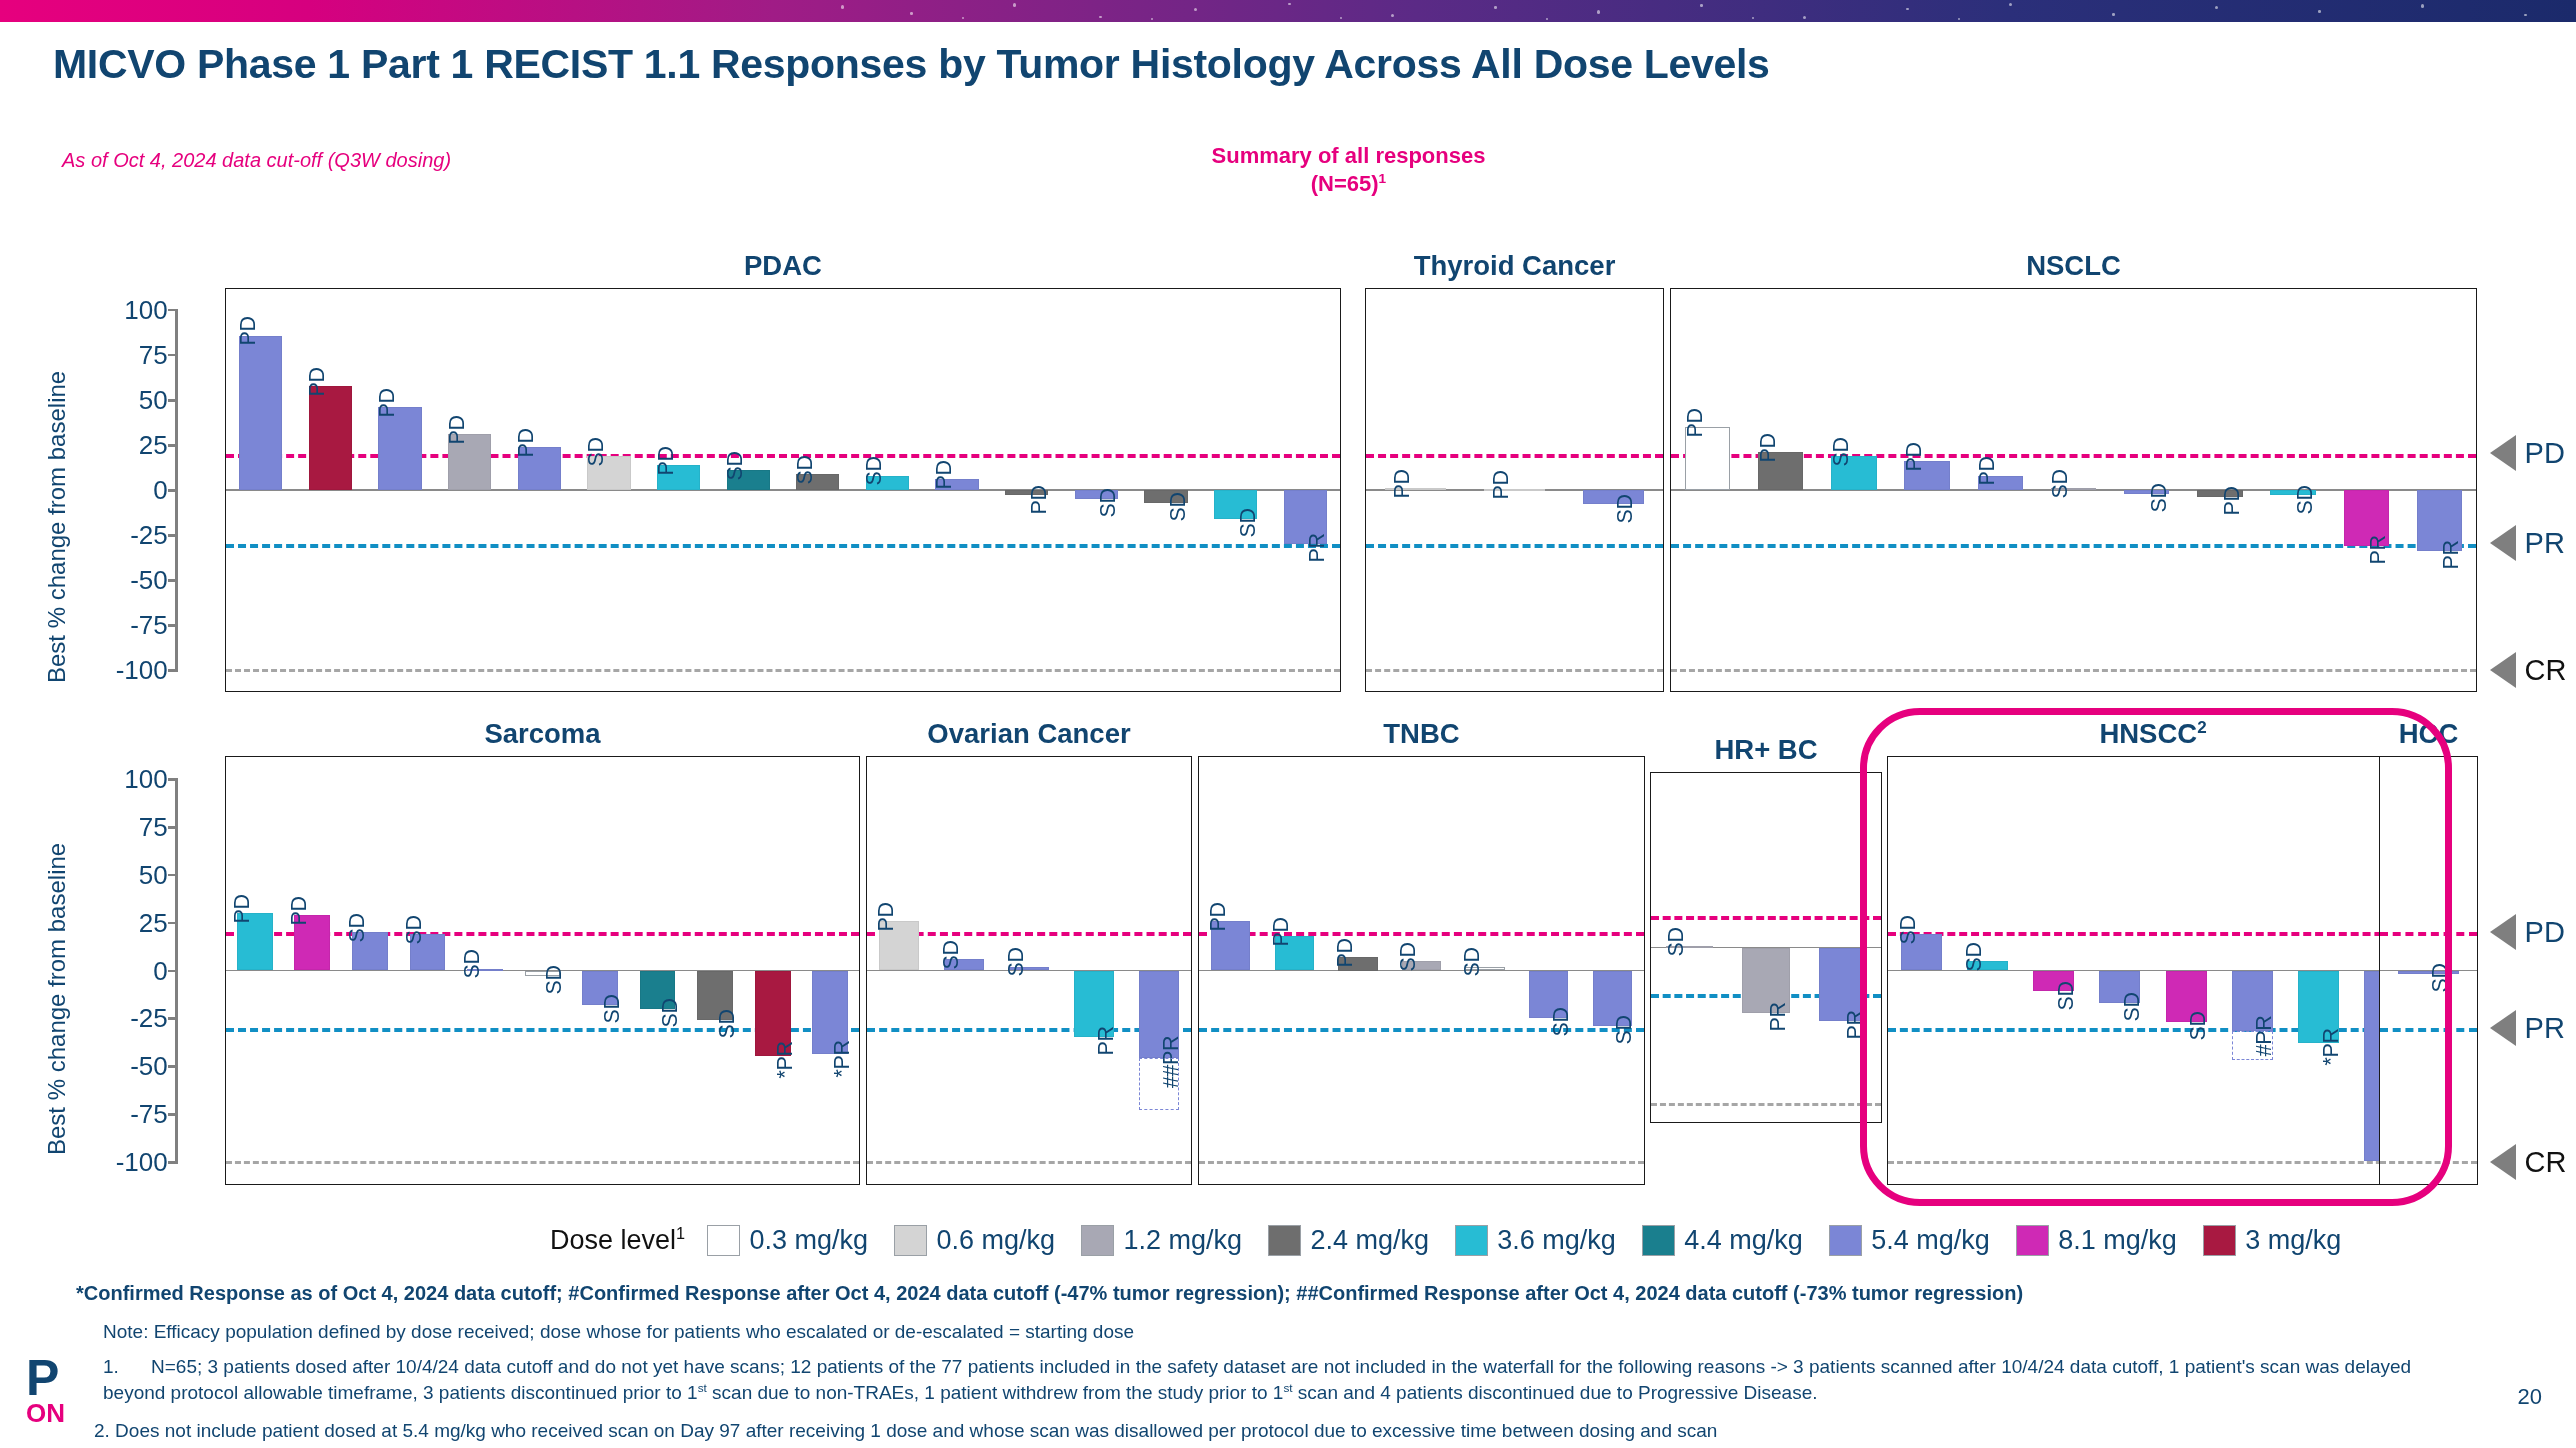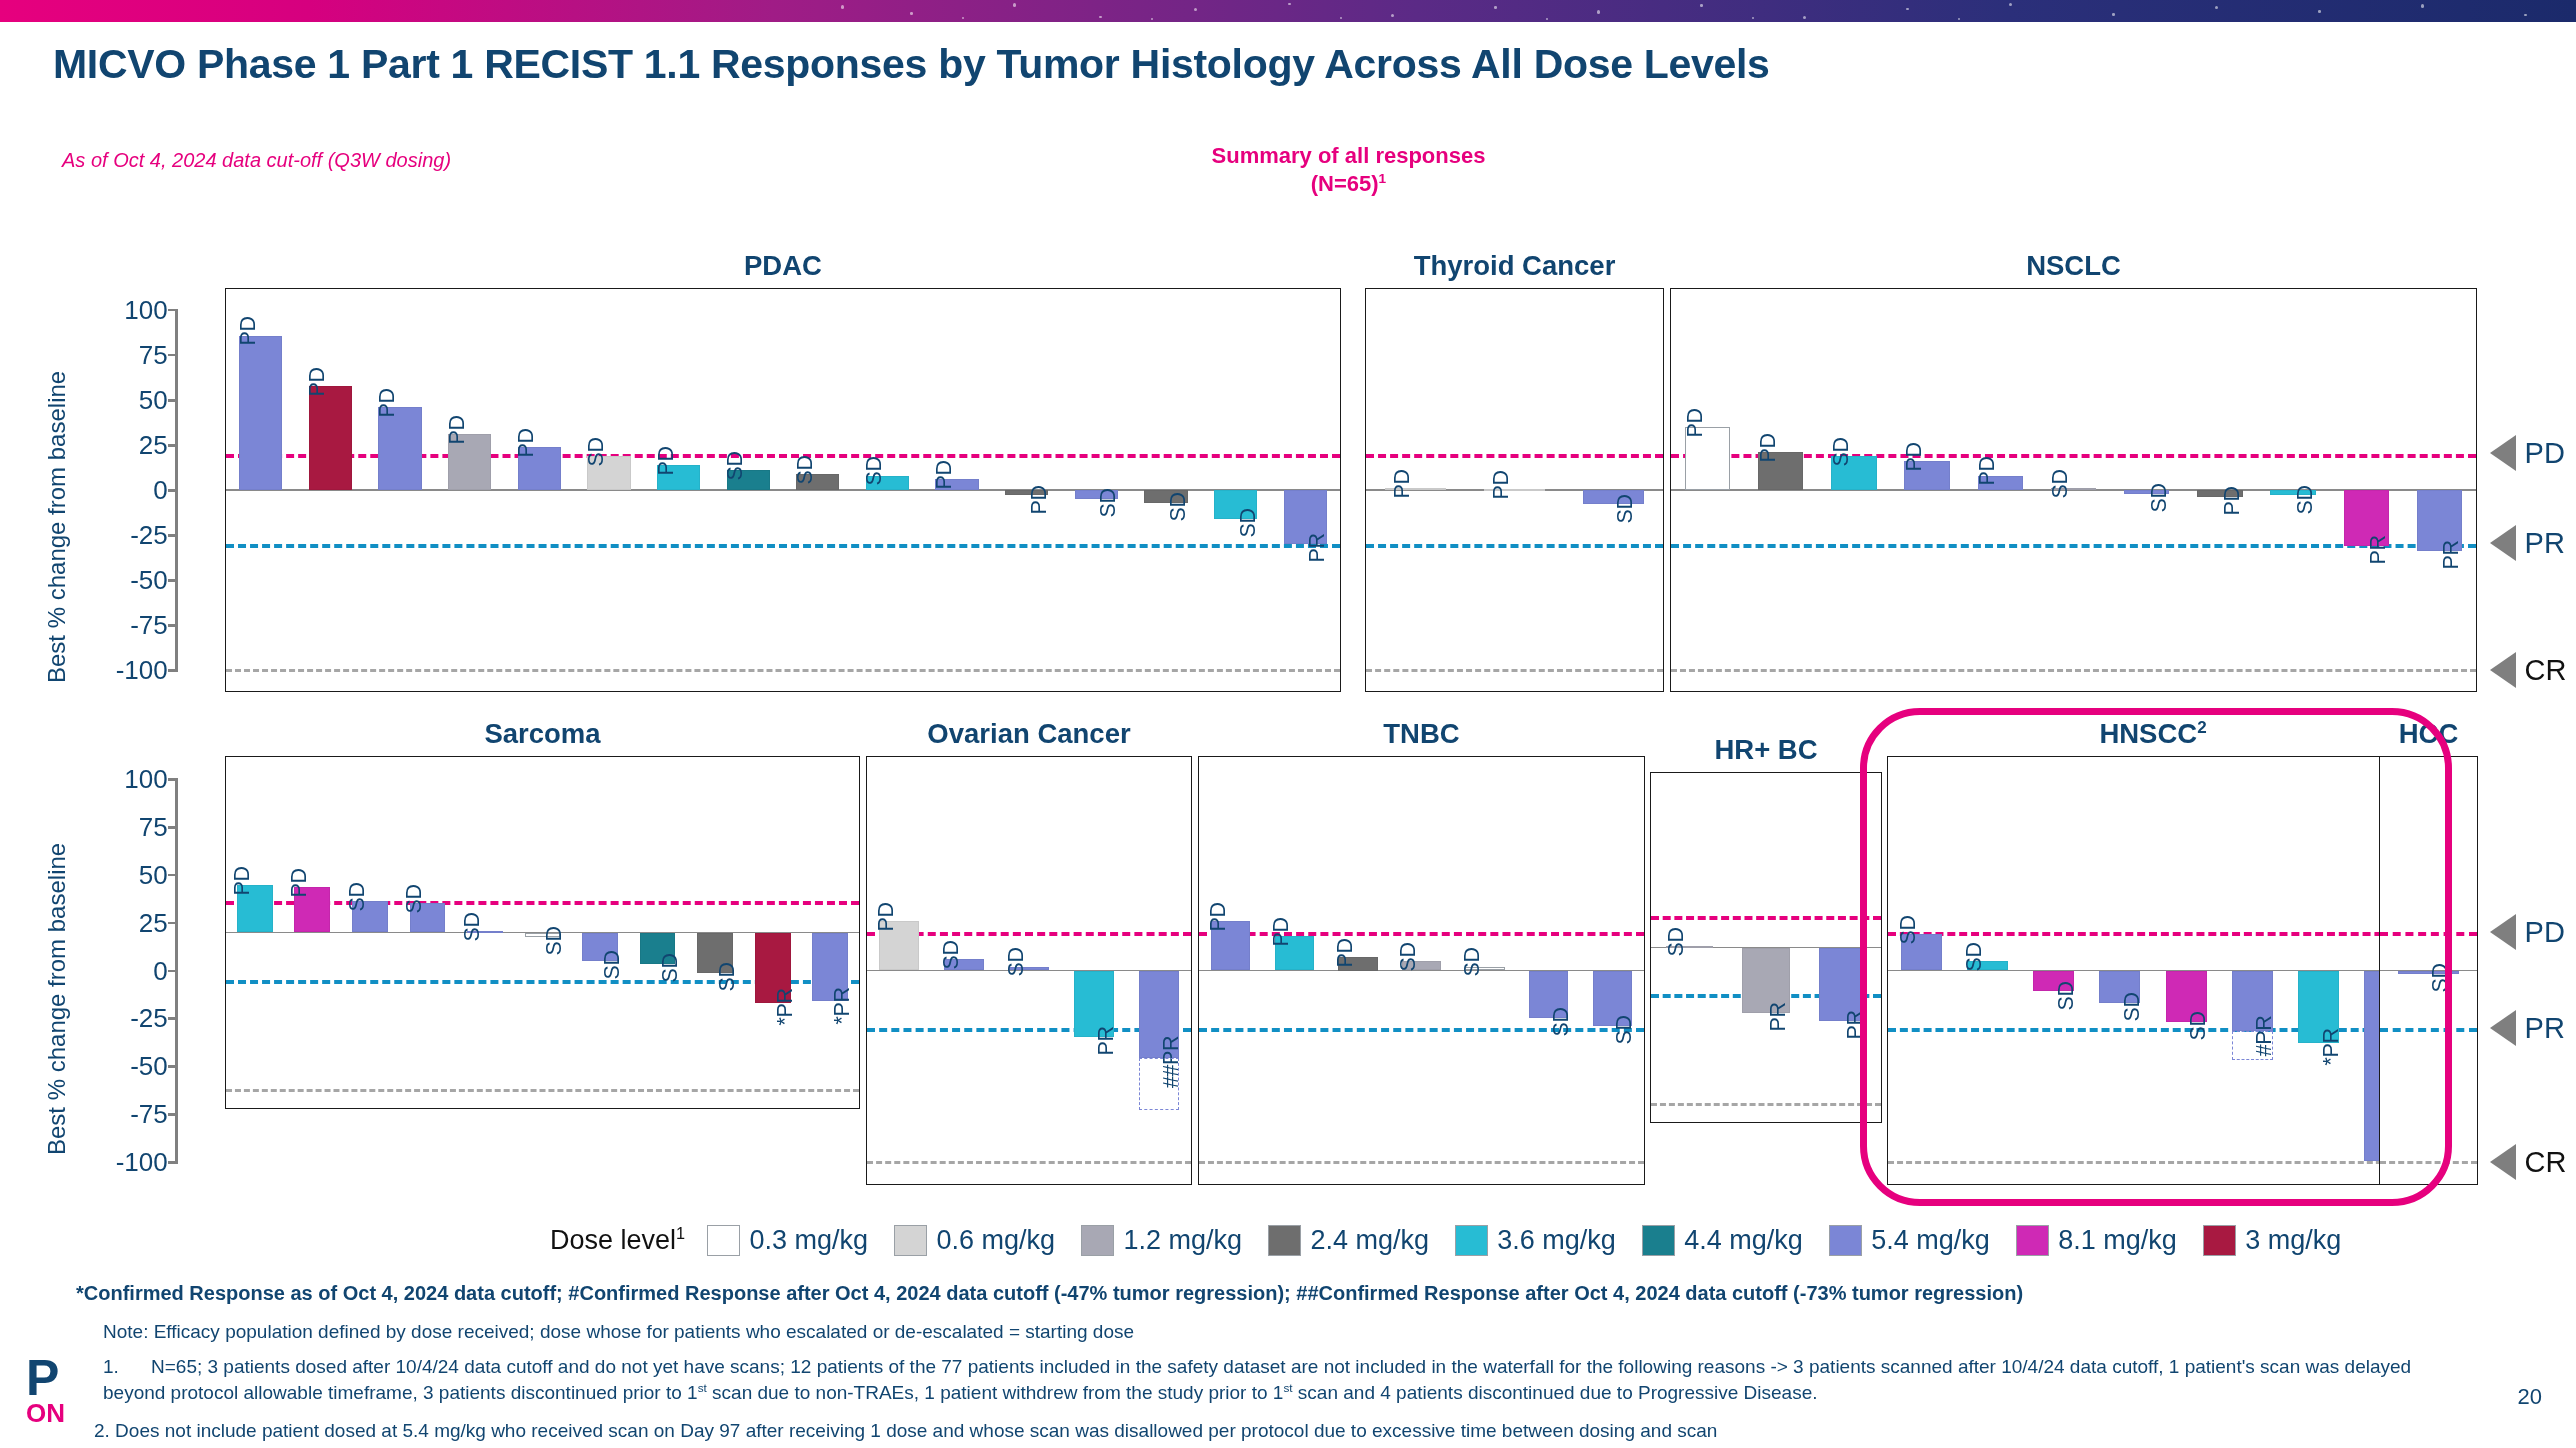--- a/index.html
+++ b/index.html
@@ -307,21 +307,21 @@
           <div class="blabel" style="transform: translateX(-50%) rotate(-90deg); transform-origin: 50% 0%; top: 100%; margin-top: 5.2px; left: 50%;">SD</div>
         </div>
         <div class="bar down" title="PR -31% (6.6 mg/kg)" style="left: 83.5455%; width: 5.63636%; top: 50%; height: 13.8393%; background: rgb(207, 41, 181); border: 0.9px solid rgba(0, 0, 0, 0.05);">
           <div class="blabel" style="transform: translateX(-50%) rotate(-90deg); transform-origin: 50% 0%; top: 100%; margin-top: 5.2px; left: 50%;">PR</div>
         </div>
         <div class="bar down" title="PR -34% (5.4 mg/kg)" style="left: 92.6364%; width: 5.63636%; top: 50%; height: 15.1786%; background: rgb(123, 134, 214); border: 0.9px solid rgba(0, 0, 0, 0.05);">
           <div class="blabel" style="transform: translateX(-50%) rotate(-90deg); transform-origin: 50% 0%; top: 100%; margin-top: 5.2px; left: 50%;">PR</div>
         </div>
       </div>
     </div>
-    <div class="panel" style="left: 225px; top: 756px; width: 635px; height: 353px;">
+    <div class="panel" style="left: 225px; top: 756px; width: 635px; height: 429px;">
       <div class="ptitle">Sarcoma</div>
       <div class="plotarea">
         <div class="zeroline" style="top: calc(50% - 0.9px);"></div>
         <div class="refline pd" style="top: 41.0714%;"></div>
         <div class="refline pr" style="top: 63.3929%;"></div>
         <div class="refline cr" style="top: 94.6429%;"></div>
         <div class="bar up" title="PD 30% (3.6 mg/kg)" style="left: 1.72727%; width: 5.63636%; top: 36.6071%; height: 13.3929%; background: rgb(39, 188, 212); border: 0.9px solid rgba(0, 0, 0, 0.05);">
           <div class="blabel" style="transform: translateX(-50%) rotate(-90deg); transform-origin: 50% 100%; bottom: 100%; margin-bottom: 5.2px; left: 50%;">PD</div>
         </div>
         <div class="bar up" title="PD 29% (6.6 mg/kg)" style="left: 10.8182%; width: 5.63636%; top: 37.0536%; height: 12.9464%; background: rgb(207, 41, 181); border: 0.9px solid rgba(0, 0, 0, 0.05);">

